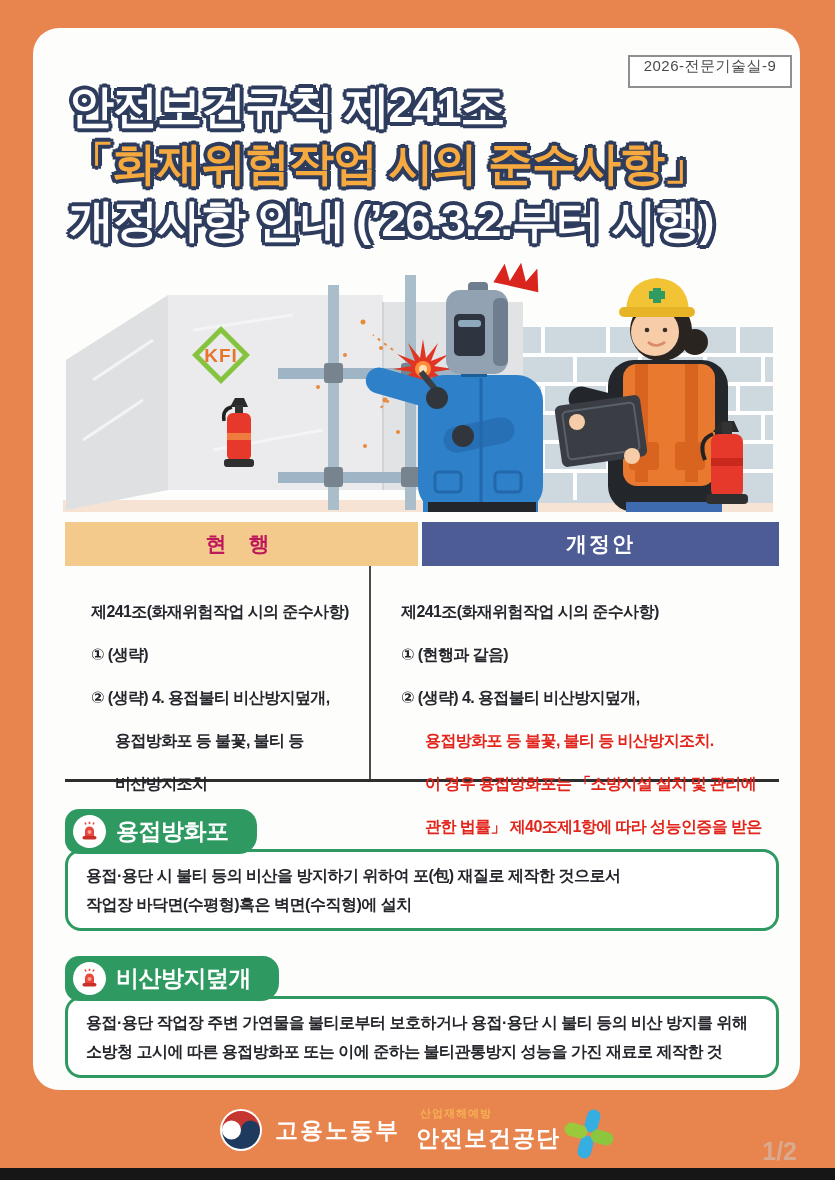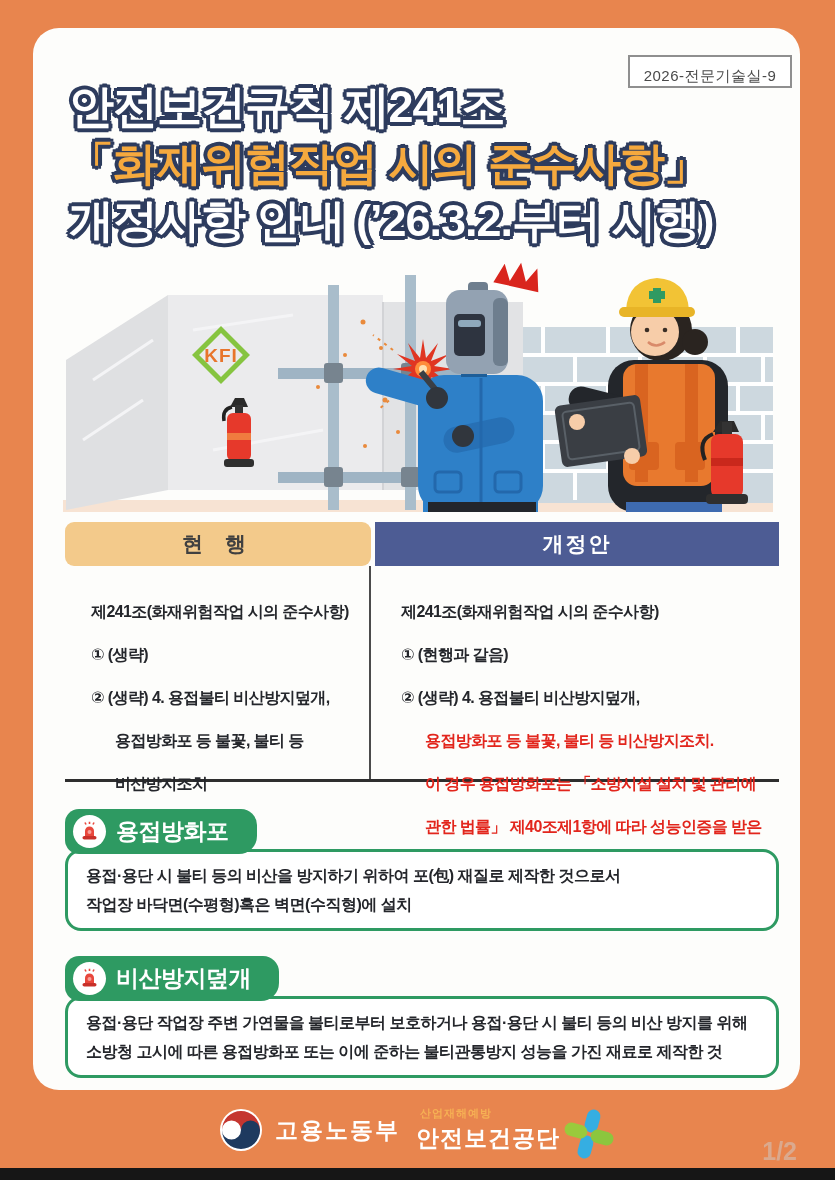--- a/index.html
+++ b/index.html
@@ -6,41 +6,41 @@
     --orange:#E8854E; --navy-outline:#2E3C5E; --tan:#F3CA8B; --slate:#4D5C94;
     --red:#E2251C; --green:#2E9A62; --ink:#24262B;
   }
   *{box-sizing:border-box; margin:0; padding:0;}
   body{font-family:"Liberation Sans","DejaVu Sans",sans-serif;}
   .page{position:relative; width:835px; height:1180px; background:var(--orange); overflow:hidden;}
   .card{position:absolute; left:33px; top:28px; width:767px; height:1062px;
         background:#FDFDFB; border-radius:26px;}
   
   .badge{position:absolute; right:8px; top:27px; min-width:164px; height:33px;
-         border:2px solid #8F8F8F; background:#fff; display:flex; align-items:flex-end; justify-content:center;
+         border:2px solid #8F8F8F; background:#fff; display:flex; align-items:flex-start; justify-content:center;
          font-size:15px; color:#4A4A4A; letter-spacing:.5px; padding:0 12px;}
   
   .title-block{position:absolute; left:36px; top:50px; font-weight:800; font-size:45px;
                line-height:57px; letter-spacing:-1px;}
   .outline{text-shadow:
     -3px -3px 0 var(--navy-outline),-3px 0 0 var(--navy-outline),-3px 3px 0 var(--navy-outline),
     0 -3px 0 var(--navy-outline),0 3px 0 var(--navy-outline),
     3px -3px 0 var(--navy-outline),3px 0 0 var(--navy-outline),3px 3px 0 var(--navy-outline),
     -4px 0 0 var(--navy-outline),4px 0 0 var(--navy-outline),
     0 -4px 0 var(--navy-outline),0 4px 0 var(--navy-outline);}
   .t-white{color:#FFFFFF;}
   .t-amber{color:#F5A93E;}
   
   .scene{position:absolute; left:30px; top:232px; width:710px; height:252px;}
   
   .law-table{position:absolute; left:32px; top:494px; width:714px;}
   .law-head{display:flex; gap:4px;}
   .law-head .cell{height:44px; display:flex; align-items:center; justify-content:center;
                   font-size:21px; font-weight:800;}
-  .cell.cur{width:306px; background:var(--tan); color:#404040; letter-spacing:8px;border-radius:9px;}
+  .cell.cur{width:353px; background:var(--tan); color:#be185d; letter-spacing:8px;}
   .cell.rev{flex:1; background:var(--slate); color:#fff; letter-spacing:2px;}
   .law-body{display:flex; height:216px; border-bottom:3px solid #2E2E2E;}
   .law-col{padding:16px 8px 0 10px; font-size:16px; line-height:27px; font-weight:600;
            color:var(--ink); letter-spacing:-.6px;}
   .law-col p{white-space:nowrap; margin:16px;}
   .col-cur{width:306px; border-right:2px solid #4B4B4B;}
   .col-rev{flex:1; padding-left:14px;}
   .indent{padding-left:24px;}
   .redline{color:var(--red);}
   

